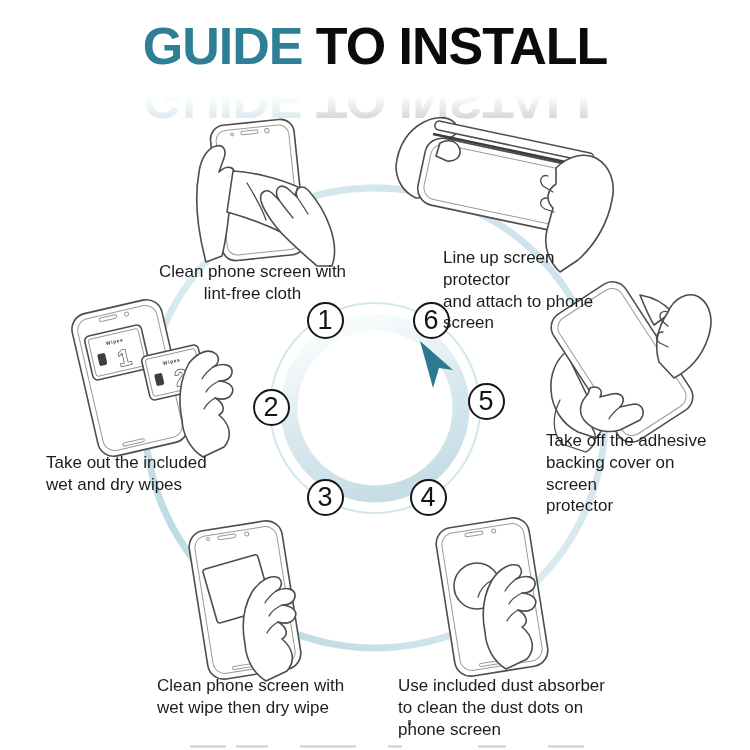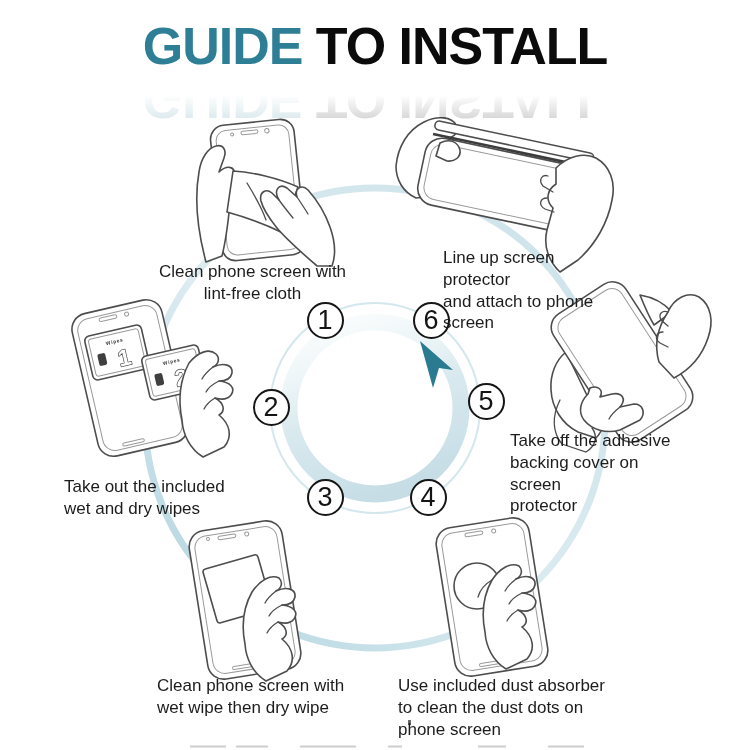--- a/index.html
+++ b/index.html
@@ -186,25 +186,25 @@
 
 <div class="badge" style="left:306.5px;top:301.5px;">1</div>
 <div class="badge" style="left:252.5px;top:388.5px;">2</div>
 <div class="badge" style="left:306.5px;top:478.5px;">3</div>
 <div class="badge" style="left:409.5px;top:478.5px;">4</div>
 <div class="badge" style="left:467.5px;top:382.5px;">5</div>
 <div class="badge" style="left:412.5px;top:301.5px;">6</div>
 
 <div class="caption cap-center" style="left:145px;top:261px;width:215px;">Clean phone screen with
 lint-free cloth</div>
-<div class="caption" style="left:64px;top:452px;width:200px;margin-top:24px;">Take out the included
+<div class="caption" style="left:46px;top:452px;width:200px;">Take out the included
 wet and dry wipes</div>
 <div class="caption" style="left:157px;top:675px;width:215px;">Clean phone screen with
 wet wipe then dry wipe</div>
 <div class="caption" style="left:398px;top:675px;width:240px;">Use included dust absorber
 to clean the dust dots on
 phone screen</div>
-<div class="caption" style="left:510px;top:430px;width:180px;">Take off the adhesive
+<div class="caption" style="left:546px;top:430px;width:180px;">Take off the adhesive
 backing cover on screen
 protector</div>
 <div class="caption" style="left:443px;top:247px;width:180px;">Line up screen protector
 and attach to phone
 screen</div>
 
 </body></html>

